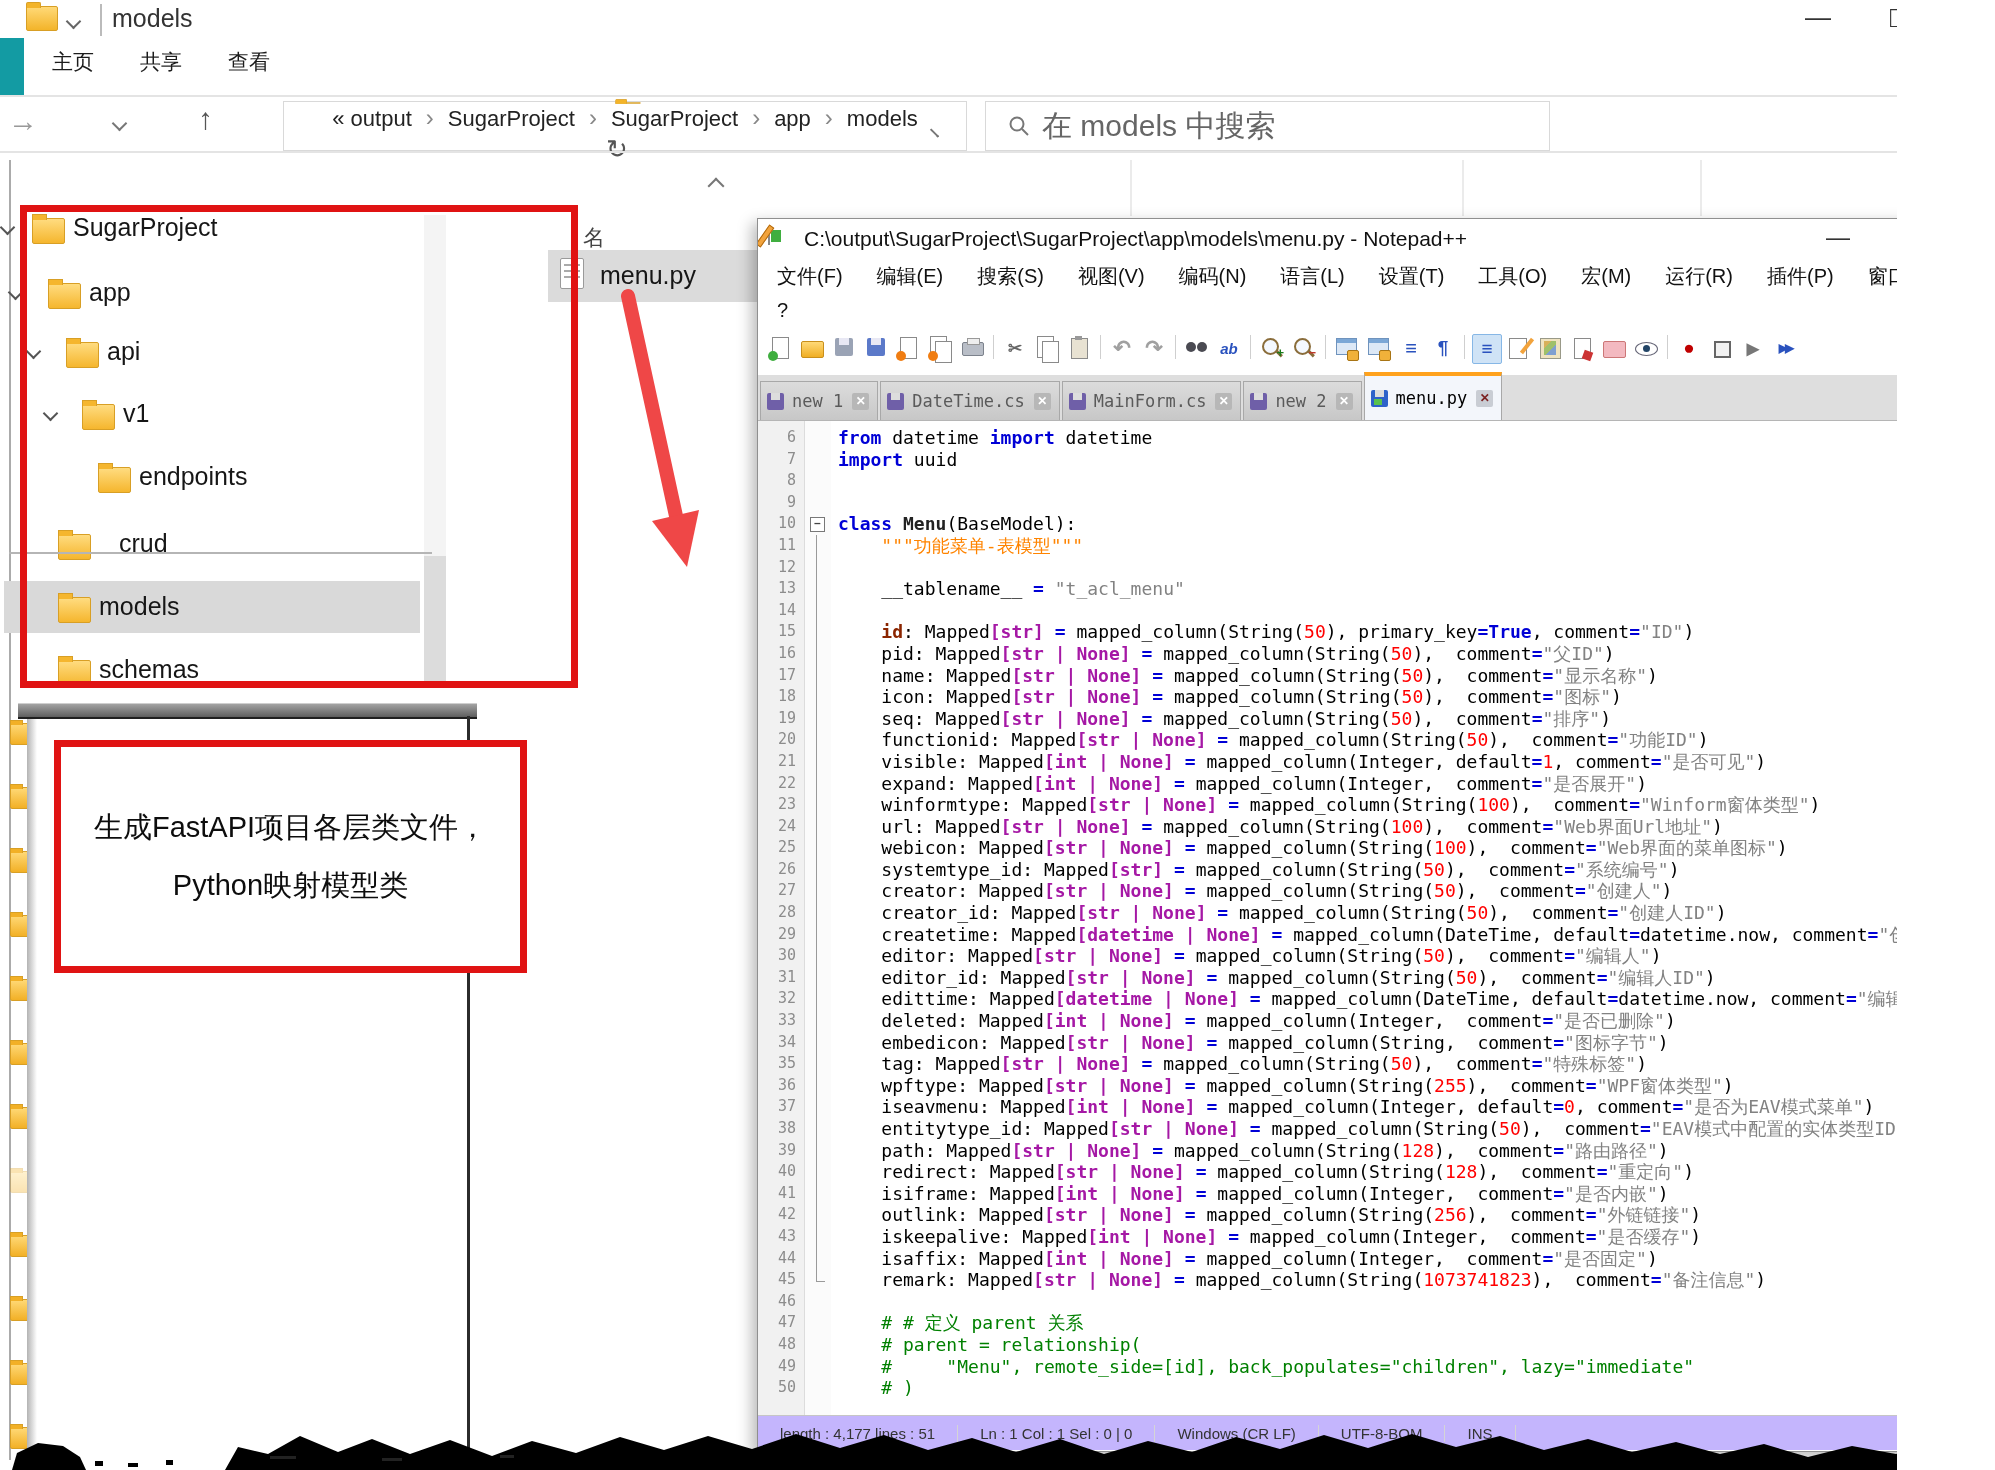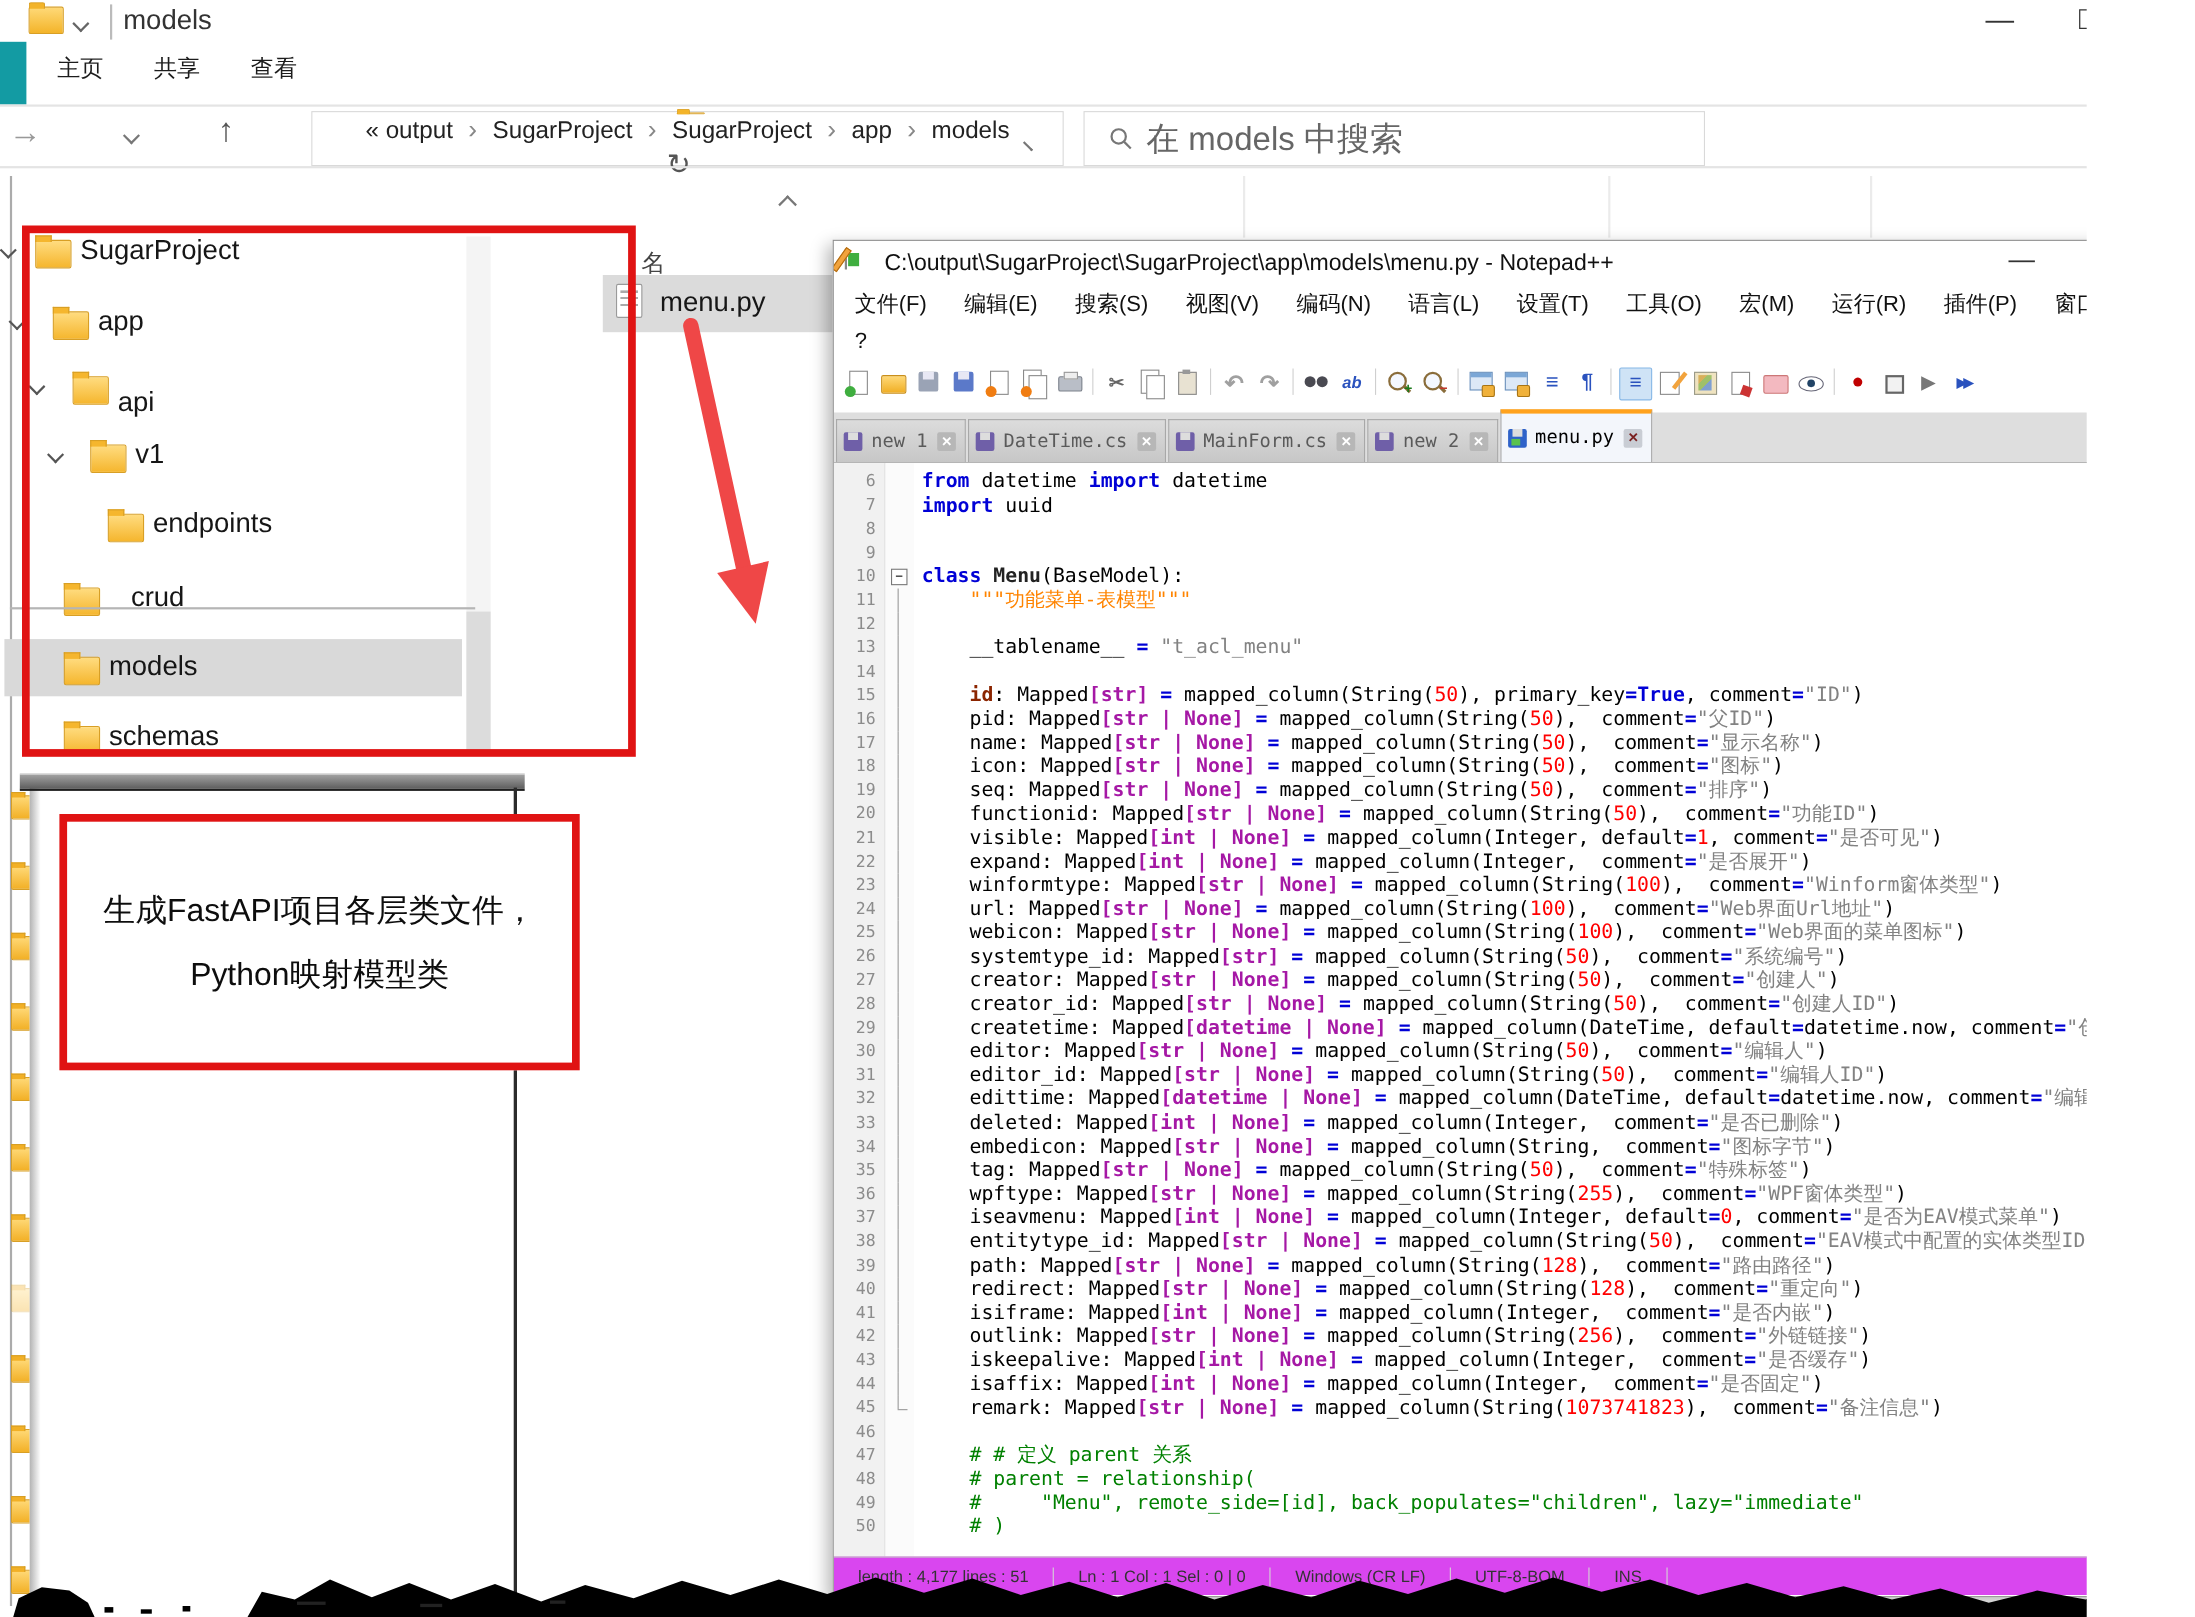--- a/index.html
+++ b/index.html
@@ -93,21 +93,21 @@
   .crow .cd{padding-left:7px;flex:none;}
   .fbox{position:absolute;left:6px;top:4px;width:13px;height:13px;border:1px solid #787878;background:#fff;color:#444;font:bold 11px/11px "DejaVu Sans Mono",monospace;text-align:center;}
   .fline{position:absolute;left:12px;top:0;height:100%;width:1px;background:#9a9a9a;}
   .fhalf{position:absolute;left:12px;top:0;height:55%;width:1px;background:#9a9a9a;}
   .fend{position:absolute;left:12px;top:55%;width:9px;height:1px;background:#9a9a9a;}
   .k{color:#0000d6;font-weight:bold;} .p{color:#a518a5;font-weight:bold;}
   .n{color:#ff0000;} .s{color:#828282;} .d{color:#ff8400;} .c{color:#008000;}
   .b{color:#8b2500;font-weight:bold;} .f{font-weight:bold;} .t{color:#000;}
 
   
-  #nstatus{position:absolute;left:0;top:1196px;width:100%;height:34px;background:#d946ef;border-top:1px solid #c6c6c6;
+  #nstatus{position:absolute;left:0;top:1196px;width:100%;height:34px;background:#c4b5fd;border-top:1px solid #c6c6c6;
            font-size:15px;color:#333;display:flex;align-items:center;}
   #nstatus span{padding:0 22px;border-right:1px solid #d5d5d5;white-space:nowrap;}
 
   
   .redbox{position:absolute;border:7px solid #e01313;box-sizing:border-box;}
 
   
   .bfol{position:absolute;left:2px;width:26px;height:20px;background:linear-gradient(#ffd977,#f2b026);border:1px solid #d89f25;border-radius:2px;}
   .bfol::before{content:"";position:absolute;left:-1px;top:-4px;width:11px;height:4px;background:#f2b026;border:1px solid #d89f25;border-bottom:none;}
 </style>
@@ -181,21 +181,21 @@
           <span style="position: absolute; left: 73px; top: 11px; white-space: nowrap;">SugarProject</span>
         </div>
         <div class="titem" style="top: 267px; left: 0px;">
           <span class="chevD" style="position: absolute; left: 10px; top: 20px;"></span>
           <span class="tfol" style="position: absolute; left: 48px; top: 16px;"></span>
           <span style="position: absolute; left: 89px; top: 11px; white-space: nowrap;">app</span>
         </div>
         <div class="titem" style="top: 326px; left: 0px;">
           <span class="chevD" style="position: absolute; left: 28px; top: 20px;"></span>
           <span class="tfol" style="position: absolute; left: 66px; top: 16px;"></span>
-          <span style="position: absolute; left: 107px; top: 26px; white-space: nowrap;">api</span>
+          <span style="position: absolute; left: 107px; top: 11px; white-space: nowrap;">api</span>
         </div>
         <div class="titem" style="top: 388px; left: 0px;">
           <span class="chevD" style="position: absolute; left: 45px; top: 20px;"></span>
           <span class="tfol" style="position: absolute; left: 82px; top: 16px;"></span>
           <span style="position: absolute; left: 123px; top: 11px; white-space: nowrap;">v1</span>
         </div>
         <div class="titem" style="top: 451px; left: 0px;">
           <span class="tfol" style="position: absolute; left: 98px; top: 16px;"></span>
           <span style="position: absolute; left: 139px; top: 11px; white-space: nowrap;">endpoints</span>
         </div>

